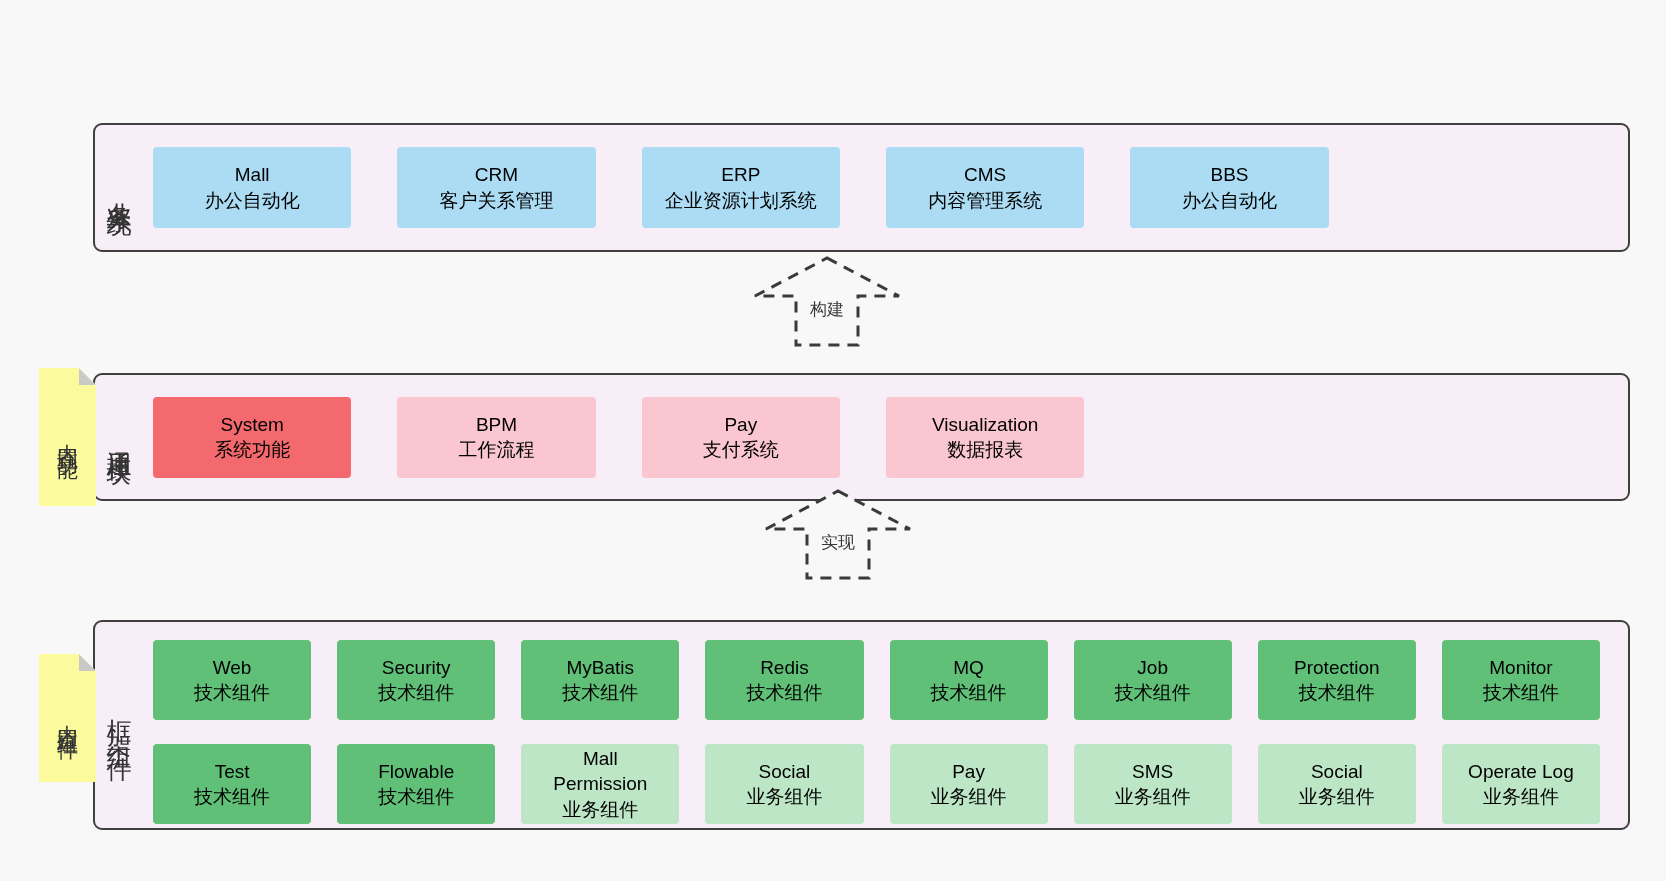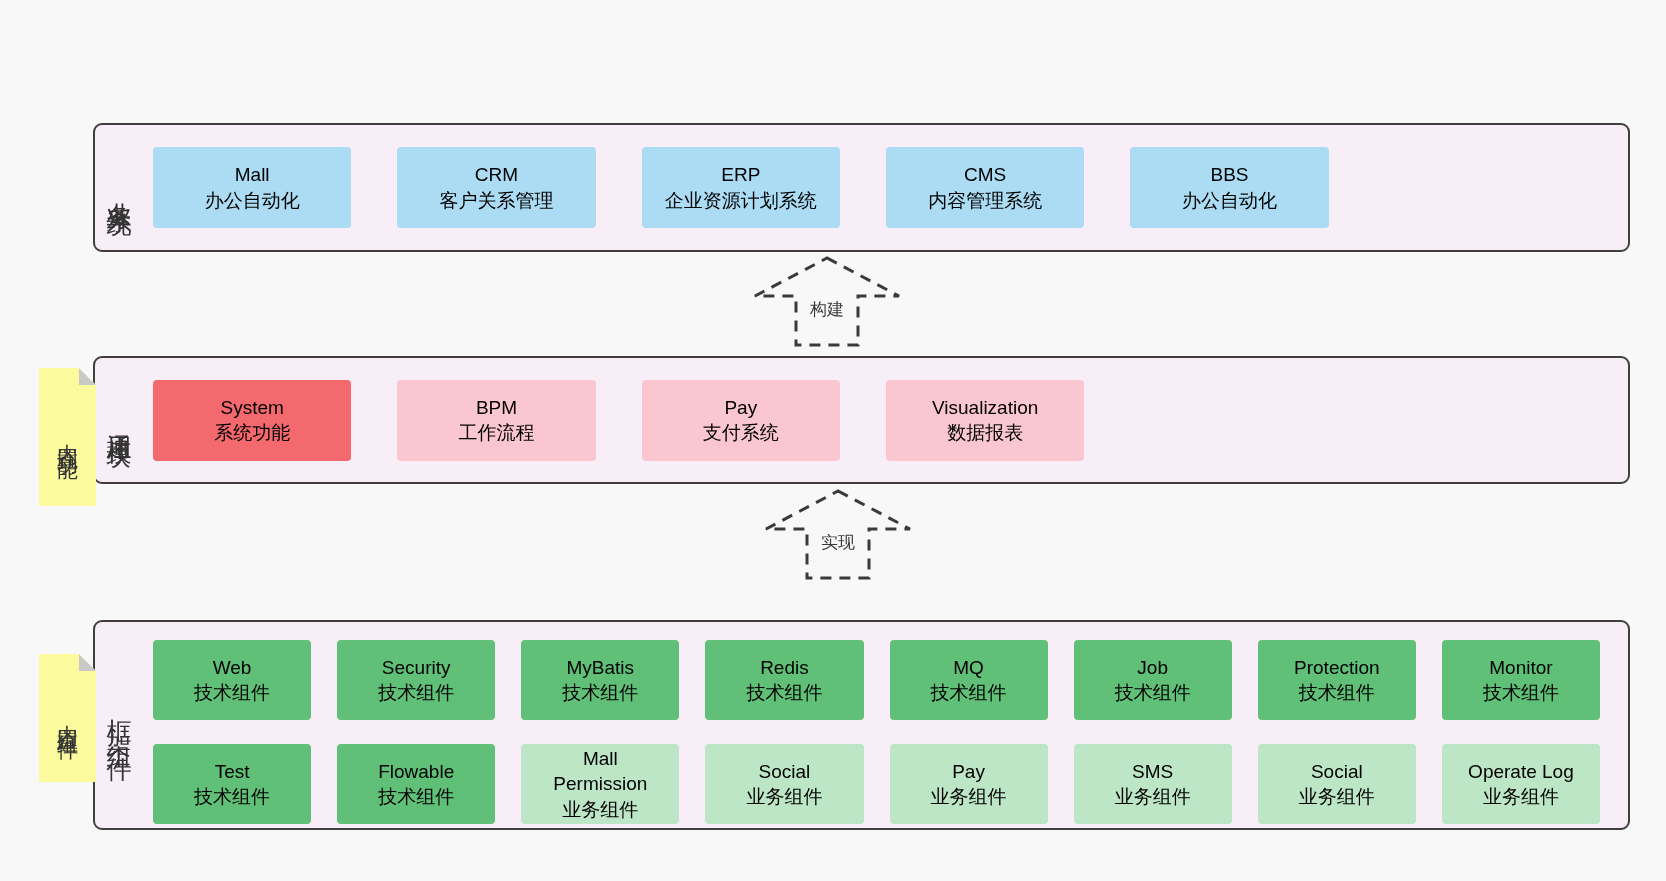--- a/index.html
+++ b/index.html
@@ -13,21 +13,21 @@
   }
   .band {
     position:absolute; left:93px; width:1537px;
     background:#f8eef7;
     border:2px solid #3f3f3f;
     border-radius:9px;
     display:flex;
     z-index:1;
   }
   .band-1 { top:123px; height:129px; }
-  .band-2 { top:356px; height:128px; }
+  .band-2 { top:373px; height:128px; }
   .band-3 { top:620px; height:210px; }
   .band-label {
     width:50px; flex:0 0 50px;
     display:flex; align-items:center; justify-content:center;
     writing-mode:vertical-rl; text-orientation:upright;
     font-size:25px; letter-spacing:3px; color:#333;
     padding:4px 0;
   }
   .band-3 .band-label { letter-spacing:13px; }
   .band-boxes {

